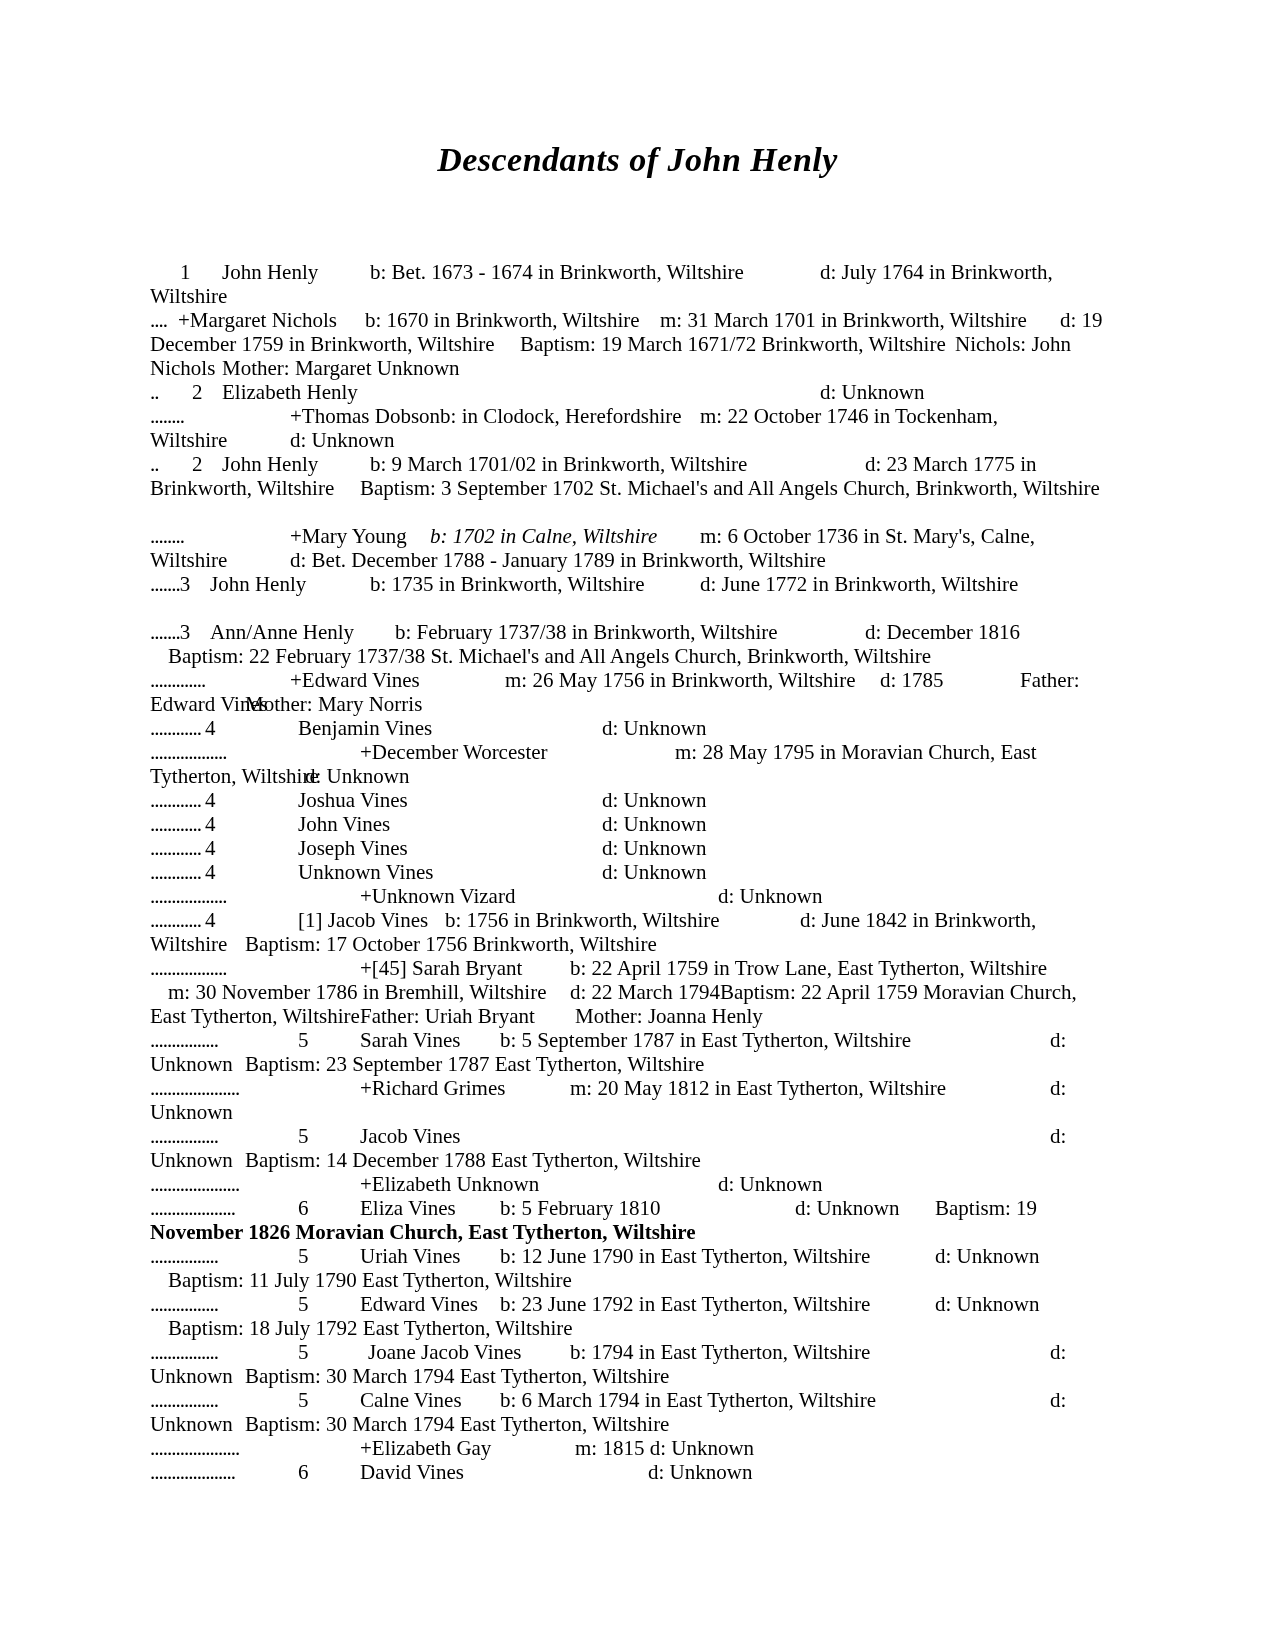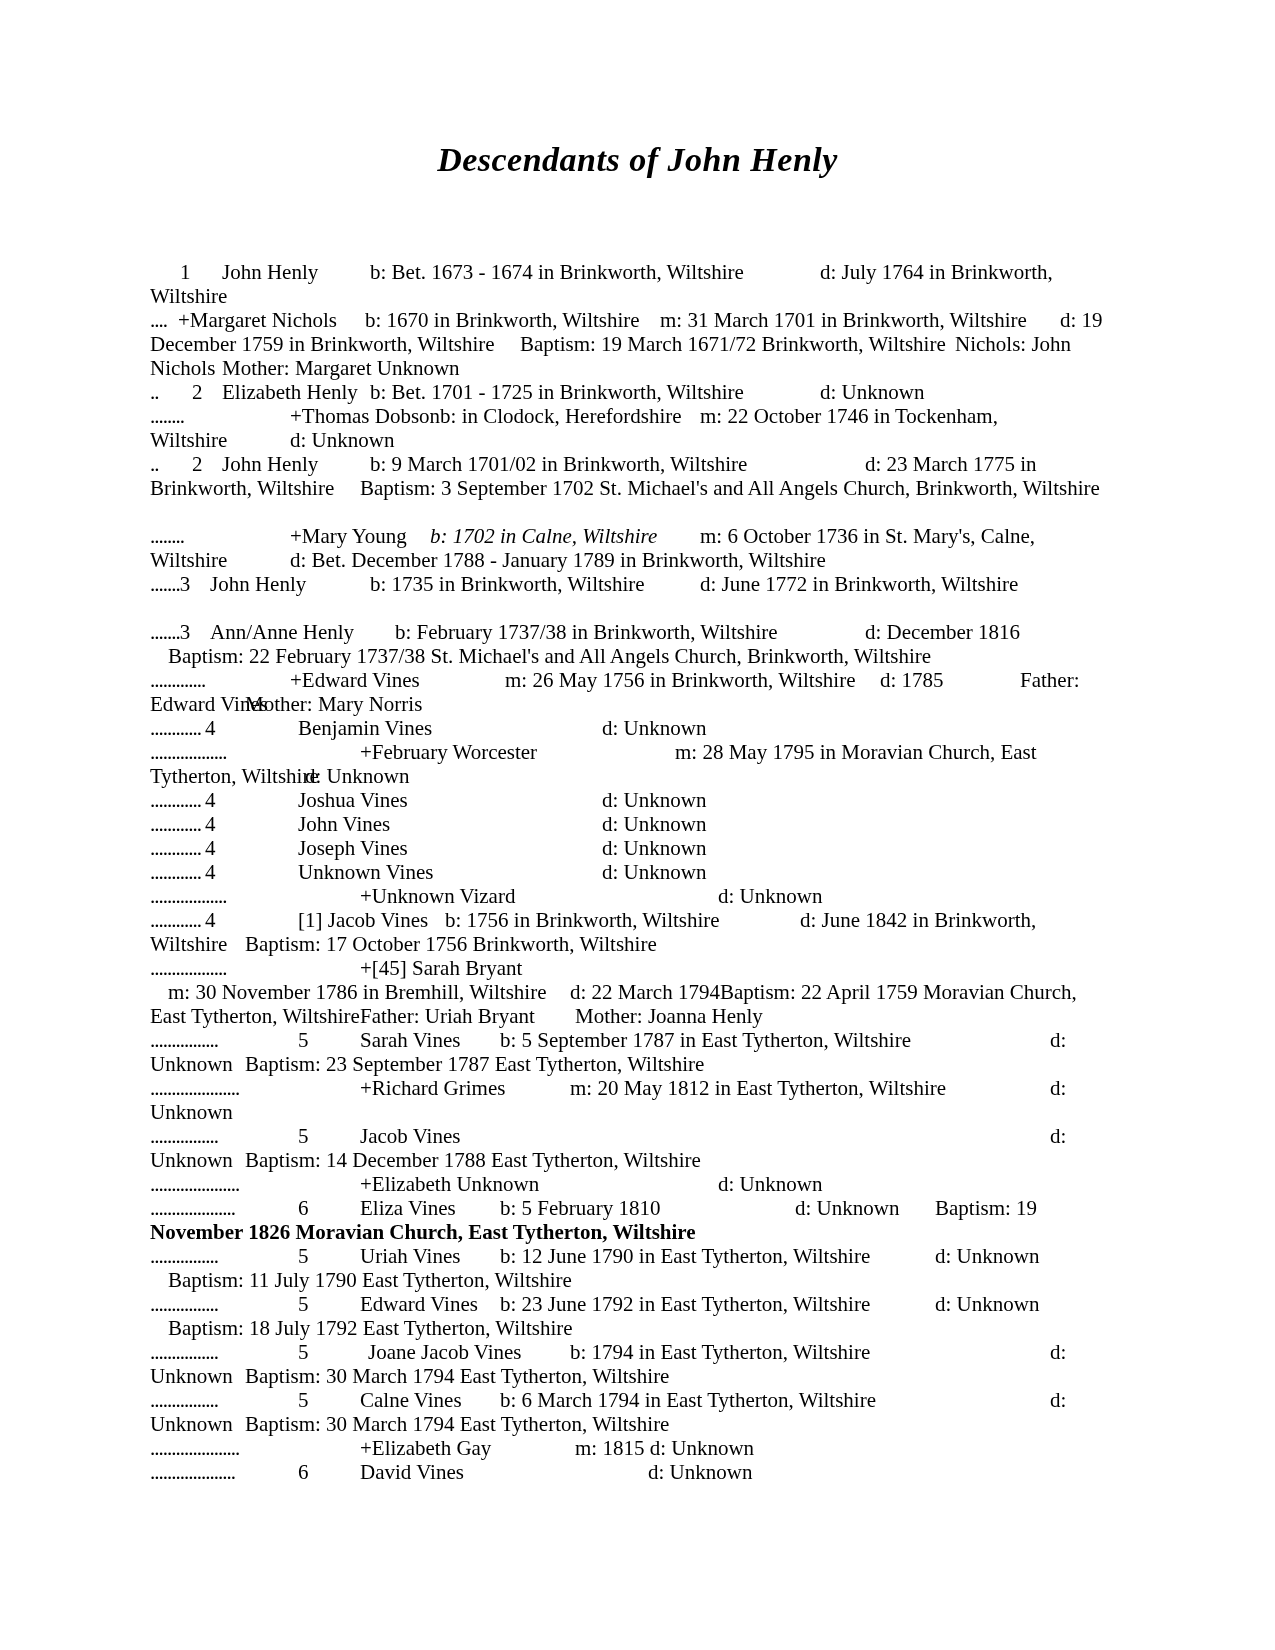--- a/index.html
+++ b/index.html
@@ -50,45 +50,45 @@
 <body>
 
 <div id="page">
   <div id="doc-title">Descendants of John Henly</div>
   <div id="doc-body">
       <div class="line" style="top: 260px;"><span class="seg" style="left: 180px;">1</span><span class="seg" style="left: 222px;">John Henly</span><span class="seg" style="left: 370px;">b: Bet. 1673 - 1674 in Brinkworth, Wiltshire</span><span class="seg" style="left: 820px;">d: July 1764 in Brinkworth,</span></div>
       <div class="line" style="top: 284px;"><span class="seg" style="left: 150px;">Wiltshire</span></div>
       <div class="line" style="top: 308px;"><span class="seg dots" style="left: 150px;">....</span><span class="seg" style="left: 178px;">+Margaret Nichols</span><span class="seg" style="left: 365px;">b: 1670 in Brinkworth, Wiltshire</span><span class="seg" style="left: 660px;">m: 31 March 1701 in Brinkworth, Wiltshire</span><span class="seg" style="left: 1060px;">d: 19</span></div>
       <div class="line" style="top: 332px;"><span class="seg" style="left: 150px;">December 1759 in Brinkworth, Wiltshire</span><span class="seg" style="left: 520px;">Baptism: 19 March 1671/72 Brinkworth, Wiltshire</span><span class="seg" style="left: 955px;">Nichols: John</span></div>
       <div class="line" style="top: 356px;"><span class="seg" style="left: 150px;">Nichols</span><span class="seg" style="left: 222px;">Mother: Margaret Unknown</span></div>
-      <div class="line" style="top: 380px;"><span class="seg dots" style="left: 150px;">..</span><span class="seg" style="left: 192px;">2</span><span class="seg" style="left: 222px;">Elizabeth Henly</span><span class="seg" style="left: 370px;">b: Bet. 1701 - 1725 in Brinkworth, Wiltshire</span><span class="seg" style="left: 820px;">d: Unknown</span></div>
+      <div class="line" style="top: 380px;"><span class="seg dots" style="left: 150px;">..</span><span class="seg" style="left: 192px;">2</span><span class="seg" style="left: 222px;">Elizabeth Henly</span><span class="seg" style="left: 820px;">d: Unknown</span></div>
       <div class="line" style="top: 404px;"><span class="seg dots" style="left: 150px;">........</span><span class="seg" style="left: 290px;">+Thomas Dobsonb: in Clodock, Herefordshire</span><span class="seg" style="left: 700px;">m: 22 October 1746 in Tockenham,</span></div>
       <div class="line" style="top: 428px;"><span class="seg" style="left: 150px;">Wiltshire</span><span class="seg" style="left: 290px;">d: Unknown</span></div>
       <div class="line" style="top: 452px;"><span class="seg dots" style="left: 150px;">..</span><span class="seg" style="left: 192px;">2</span><span class="seg" style="left: 222px;">John Henly</span><span class="seg" style="left: 370px;">b: 9 March 1701/02 in Brinkworth, Wiltshire</span><span class="seg" style="left: 865px;">d: 23 March 1775 in</span></div>
       <div class="line" style="top: 476px;"><span class="seg" style="left: 150px;">Brinkworth, Wiltshire</span><span class="seg" style="left: 360px;">Baptism: 3 September 1702 St. Michael's and All Angels Church, Brinkworth, Wiltshire</span></div>
       <div class="line" style="top: 500px;"></div>
       <div class="line" style="top: 524px;"><span class="seg dots" style="left: 150px;">........</span><span class="seg" style="left: 290px;">+Mary Young</span><span class="seg" style="left: 430px; font-style: italic;">b: 1702 in Calne, Wiltshire</span><span class="seg" style="left: 700px;">m: 6 October 1736 in St. Mary's, Calne,</span></div>
       <div class="line" style="top: 548px;"><span class="seg" style="left: 150px;">Wiltshire</span><span class="seg" style="left: 290px;">d: Bet. December 1788 - January 1789 in Brinkworth, Wiltshire</span></div>
       <div class="line" style="top: 572px;"><span class="seg dots" style="left: 150px;">.......3</span><span class="seg" style="left: 210px;">John Henly</span><span class="seg" style="left: 370px;">b: 1735 in Brinkworth, Wiltshire</span><span class="seg" style="left: 700px;">d: June 1772 in Brinkworth, Wiltshire</span></div>
       <div class="line" style="top: 596px;"></div>
       <div class="line" style="top: 620px;"><span class="seg dots" style="left: 150px;">.......3</span><span class="seg" style="left: 210px;">Ann/Anne Henly</span><span class="seg" style="left: 395px;">b: February 1737/38 in Brinkworth, Wiltshire</span><span class="seg" style="left: 865px;">d: December 1816</span></div>
       <div class="line" style="top: 644px;"><span class="seg" style="left: 168px;">Baptism: 22 February 1737/38 St. Michael's and All Angels Church, Brinkworth, Wiltshire</span></div>
       <div class="line" style="top: 668px;"><span class="seg dots" style="left: 150px;">.............</span><span class="seg" style="left: 290px;">+Edward Vines</span><span class="seg" style="left: 505px;">m: 26 May 1756 in Brinkworth, Wiltshire</span><span class="seg" style="left: 880px;">d: 1785</span><span class="seg" style="left: 1020px;">Father:</span></div>
       <div class="line" style="top: 692px;"><span class="seg" style="left: 150px;">Edward Vines</span><span class="seg" style="left: 245px;">Mother: Mary Norris</span></div>
       <div class="line" style="top: 716px;"><span class="seg dots" style="left: 150px;">............</span><span class="seg" style="left: 205px;">4</span><span class="seg" style="left: 298px;">Benjamin Vines</span><span class="seg" style="left: 602px;">d: Unknown</span></div>
-      <div class="line" style="top: 740px;"><span class="seg dots" style="left: 150px;">..................</span><span class="seg" style="left: 360px;">+February Worcester</span><span class="seg" style="left: 675px;">m: 28 May 1795 in Moravian Church, East</span></div>
+      <div class="line" style="top: 740px;"><span class="seg dots" style="left: 150px;">..................</span><span class="seg" style="left: 360px;">+December Worcester</span><span class="seg" style="left: 675px;">m: 28 May 1795 in Moravian Church, East</span></div>
       <div class="line" style="top: 764px;"><span class="seg" style="left: 150px;">Tytherton, Wiltshire</span><span class="seg" style="left: 305px;">d: Unknown</span></div>
       <div class="line" style="top: 788px;"><span class="seg dots" style="left: 150px;">............</span><span class="seg" style="left: 205px;">4</span><span class="seg" style="left: 298px;">Joshua Vines</span><span class="seg" style="left: 602px;">d: Unknown</span></div>
       <div class="line" style="top: 812px;"><span class="seg dots" style="left: 150px;">............</span><span class="seg" style="left: 205px;">4</span><span class="seg" style="left: 298px;">John Vines</span><span class="seg" style="left: 602px;">d: Unknown</span></div>
       <div class="line" style="top: 836px;"><span class="seg dots" style="left: 150px;">............</span><span class="seg" style="left: 205px;">4</span><span class="seg" style="left: 298px;">Joseph Vines</span><span class="seg" style="left: 602px;">d: Unknown</span></div>
       <div class="line" style="top: 860px;"><span class="seg dots" style="left: 150px;">............</span><span class="seg" style="left: 205px;">4</span><span class="seg" style="left: 298px;">Unknown Vines</span><span class="seg" style="left: 602px;">d: Unknown</span></div>
       <div class="line" style="top: 884px;"><span class="seg dots" style="left: 150px;">..................</span><span class="seg" style="left: 360px;">+Unknown Vizard</span><span class="seg" style="left: 718px;">d: Unknown</span></div>
       <div class="line" style="top: 908px;"><span class="seg dots" style="left: 150px;">............</span><span class="seg" style="left: 205px;">4</span><span class="seg" style="left: 298px;">[1] Jacob Vines</span><span class="seg" style="left: 445px;">b: 1756 in Brinkworth, Wiltshire</span><span class="seg" style="left: 800px;">d: June 1842 in Brinkworth,</span></div>
       <div class="line" style="top: 932px;"><span class="seg" style="left: 150px;">Wiltshire</span><span class="seg" style="left: 245px;">Baptism: 17 October 1756 Brinkworth, Wiltshire</span></div>
-      <div class="line" style="top: 956px;"><span class="seg dots" style="left: 150px;">..................</span><span class="seg" style="left: 360px;">+[45] Sarah Bryant</span></div>
+      <div class="line" style="top: 956px;"><span class="seg dots" style="left: 150px;">..................</span><span class="seg" style="left: 360px;">+[45] Sarah Bryant</span><span class="seg" style="left: 570px;">b: 22 April 1759 in Trow Lane, East Tytherton, Wiltshire</span></div>
       <div class="line" style="top: 980px;"><span class="seg" style="left: 168px;">m: 30 November 1786 in Bremhill, Wiltshire</span><span class="seg" style="left: 570px;">d: 22 March 1794Baptism: 22 April 1759 Moravian Church,</span></div>
       <div class="line" style="top: 1004px;"><span class="seg" style="left: 150px;">East Tytherton, Wiltshire</span><span class="seg" style="left: 360px;">Father: Uriah Bryant</span><span class="seg" style="left: 575px;">Mother: Joanna Henly</span></div>
       <div class="line" style="top: 1028px;"><span class="seg dots" style="left: 150px;">................</span><span class="seg" style="left: 298px;">5</span><span class="seg" style="left: 360px;">Sarah Vines</span><span class="seg" style="left: 500px;">b: 5 September 1787 in East Tytherton, Wiltshire</span><span class="seg" style="left: 1050px;">d:</span></div>
       <div class="line" style="top: 1052px;"><span class="seg" style="left: 150px;">Unknown</span><span class="seg" style="left: 245px;">Baptism: 23 September 1787 East Tytherton, Wiltshire</span></div>
       <div class="line" style="top: 1076px;"><span class="seg dots" style="left: 150px;">.....................</span><span class="seg" style="left: 360px;">+Richard Grimes</span><span class="seg" style="left: 570px;">m: 20 May 1812 in East Tytherton, Wiltshire</span><span class="seg" style="left: 1050px;">d:</span></div>
       <div class="line" style="top: 1100px;"><span class="seg" style="left: 150px;">Unknown</span></div>
       <div class="line" style="top: 1124px;"><span class="seg dots" style="left: 150px;">................</span><span class="seg" style="left: 298px;">5</span><span class="seg" style="left: 360px;">Jacob Vines</span><span class="seg" style="left: 1050px;">d:</span></div>
       <div class="line" style="top: 1148px;"><span class="seg" style="left: 150px;">Unknown</span><span class="seg" style="left: 245px;">Baptism: 14 December 1788 East Tytherton, Wiltshire</span></div>
       <div class="line" style="top: 1172px;"><span class="seg dots" style="left: 150px;">.....................</span><span class="seg" style="left: 360px;">+Elizabeth Unknown</span><span class="seg" style="left: 718px;">d: Unknown</span></div>
       <div class="line" style="top: 1196px;"><span class="seg dots" style="left: 150px;">....................</span><span class="seg" style="left: 298px;">6</span><span class="seg" style="left: 360px;">Eliza Vines</span><span class="seg" style="left: 500px;">b: 5 February 1810</span><span class="seg" style="left: 795px;">d: Unknown</span><span class="seg" style="left: 935px;">Baptism: 19</span></div>

